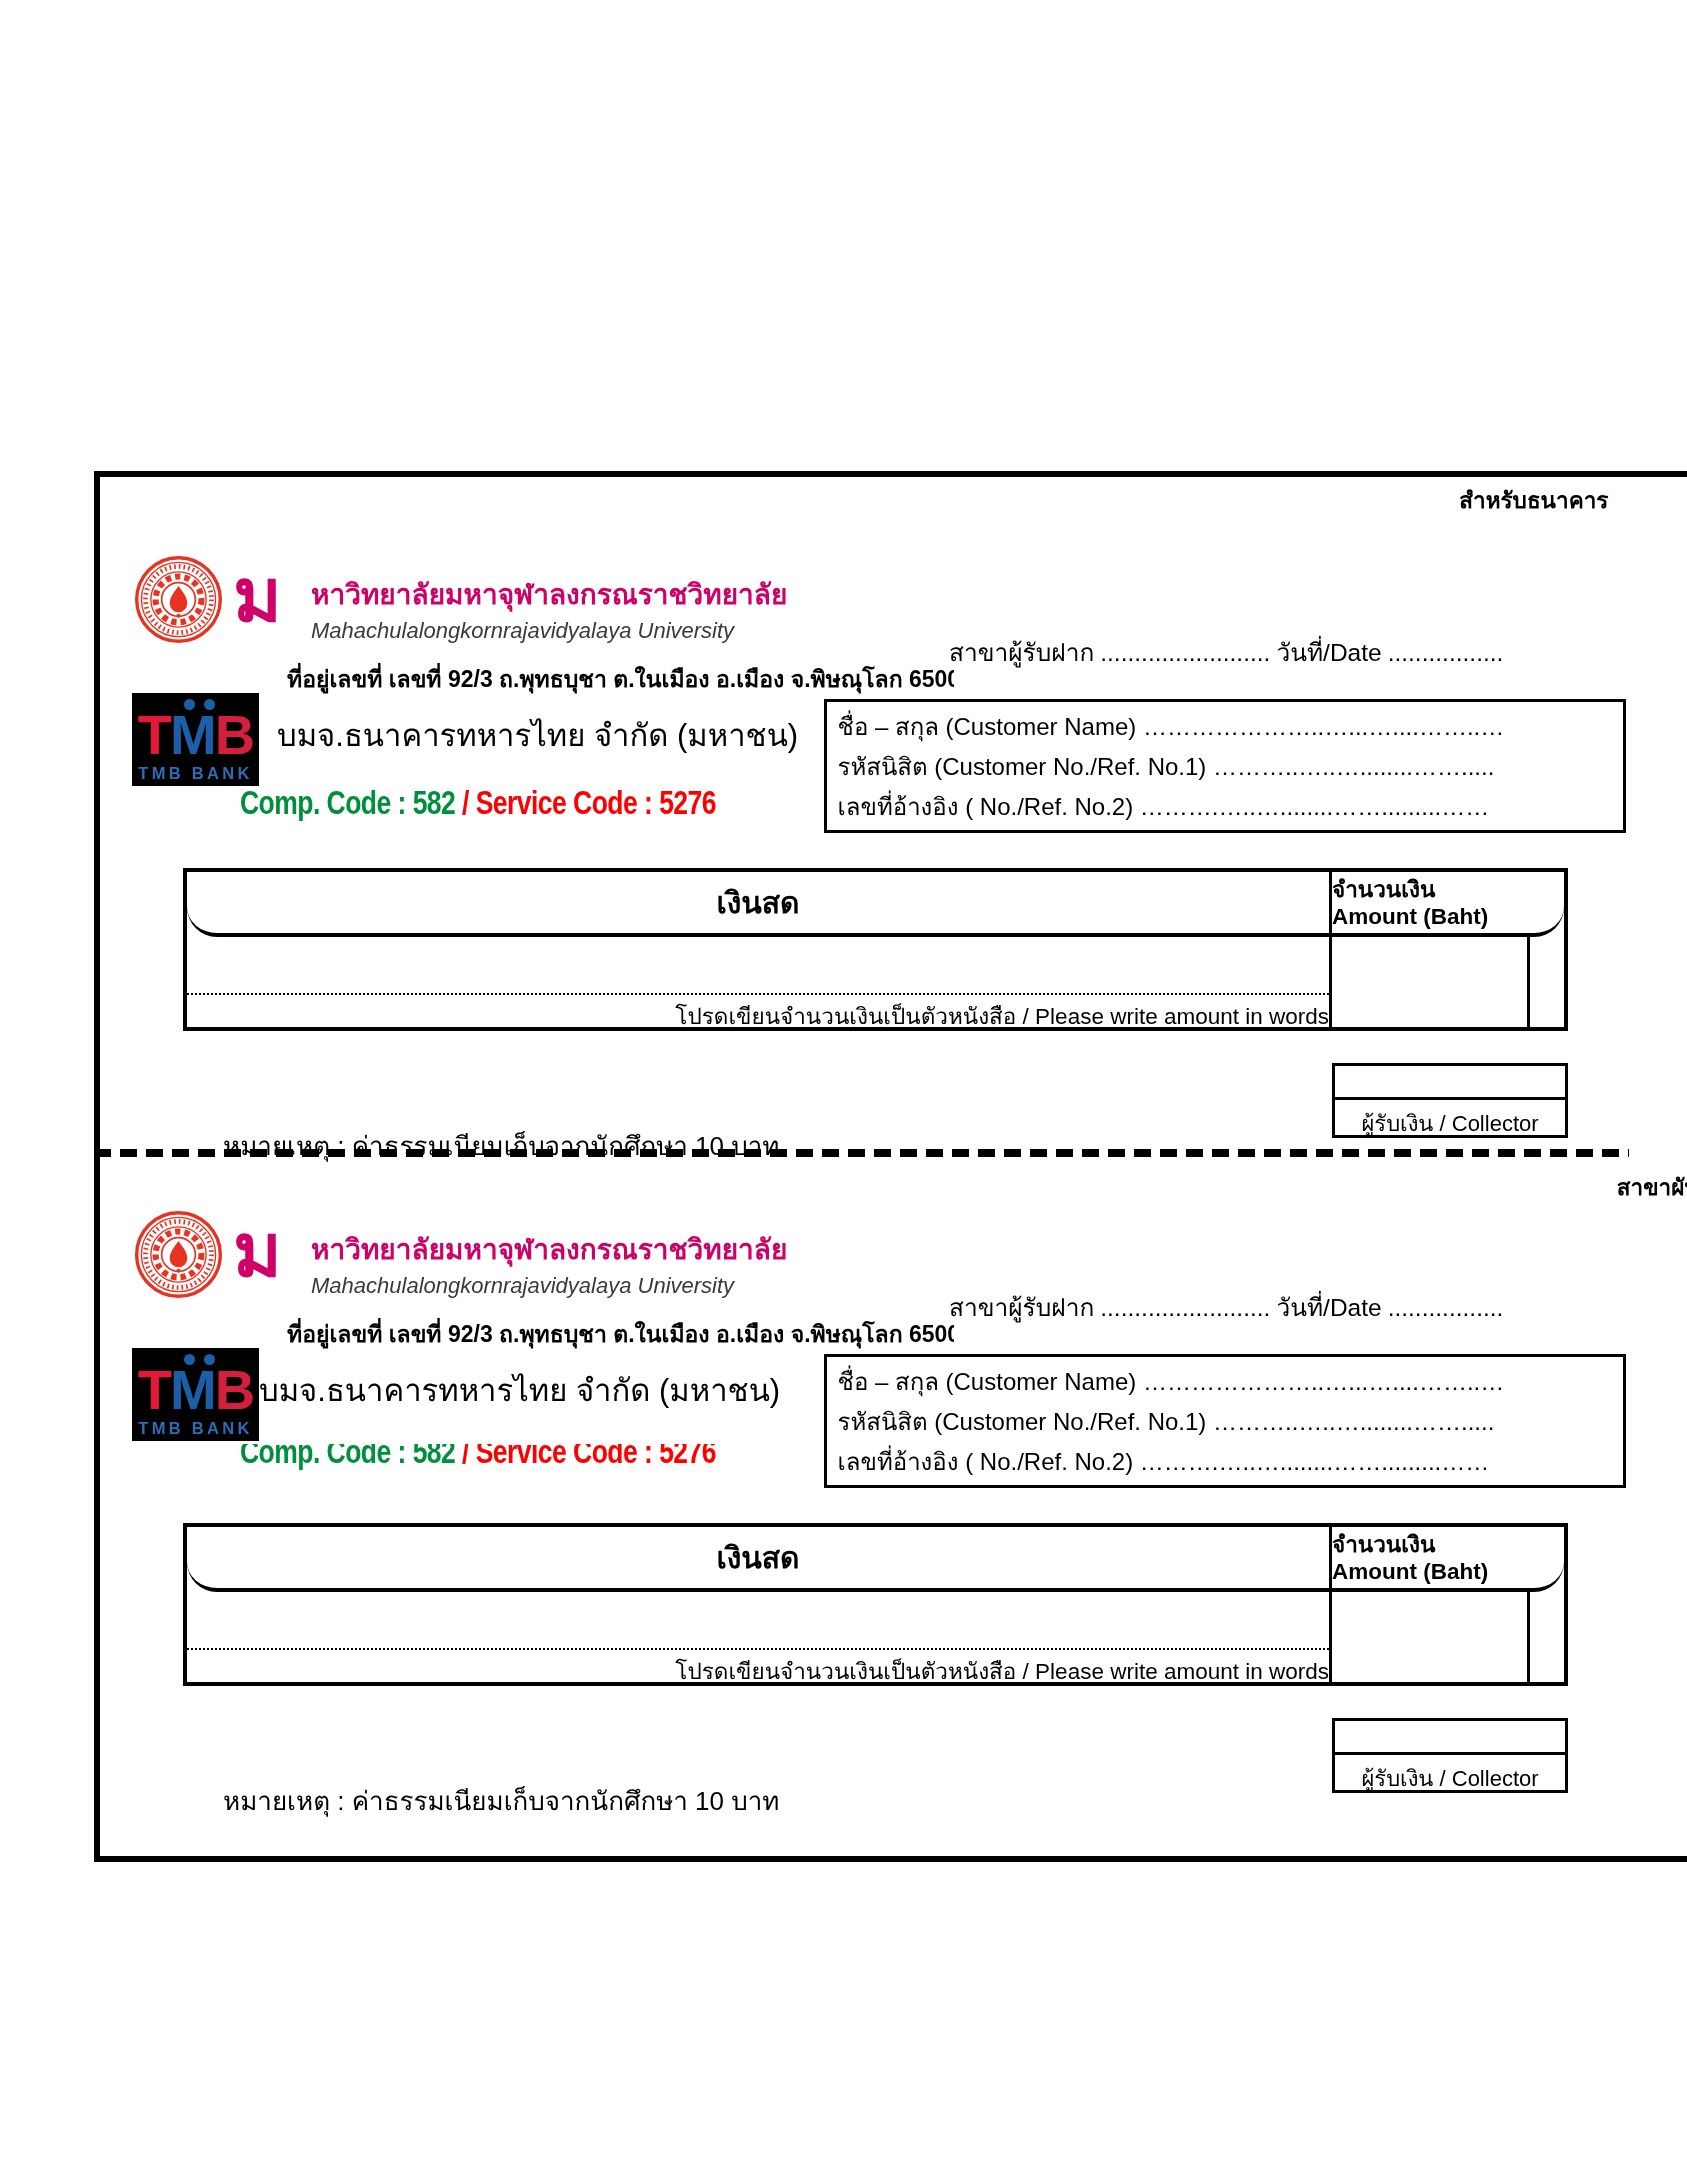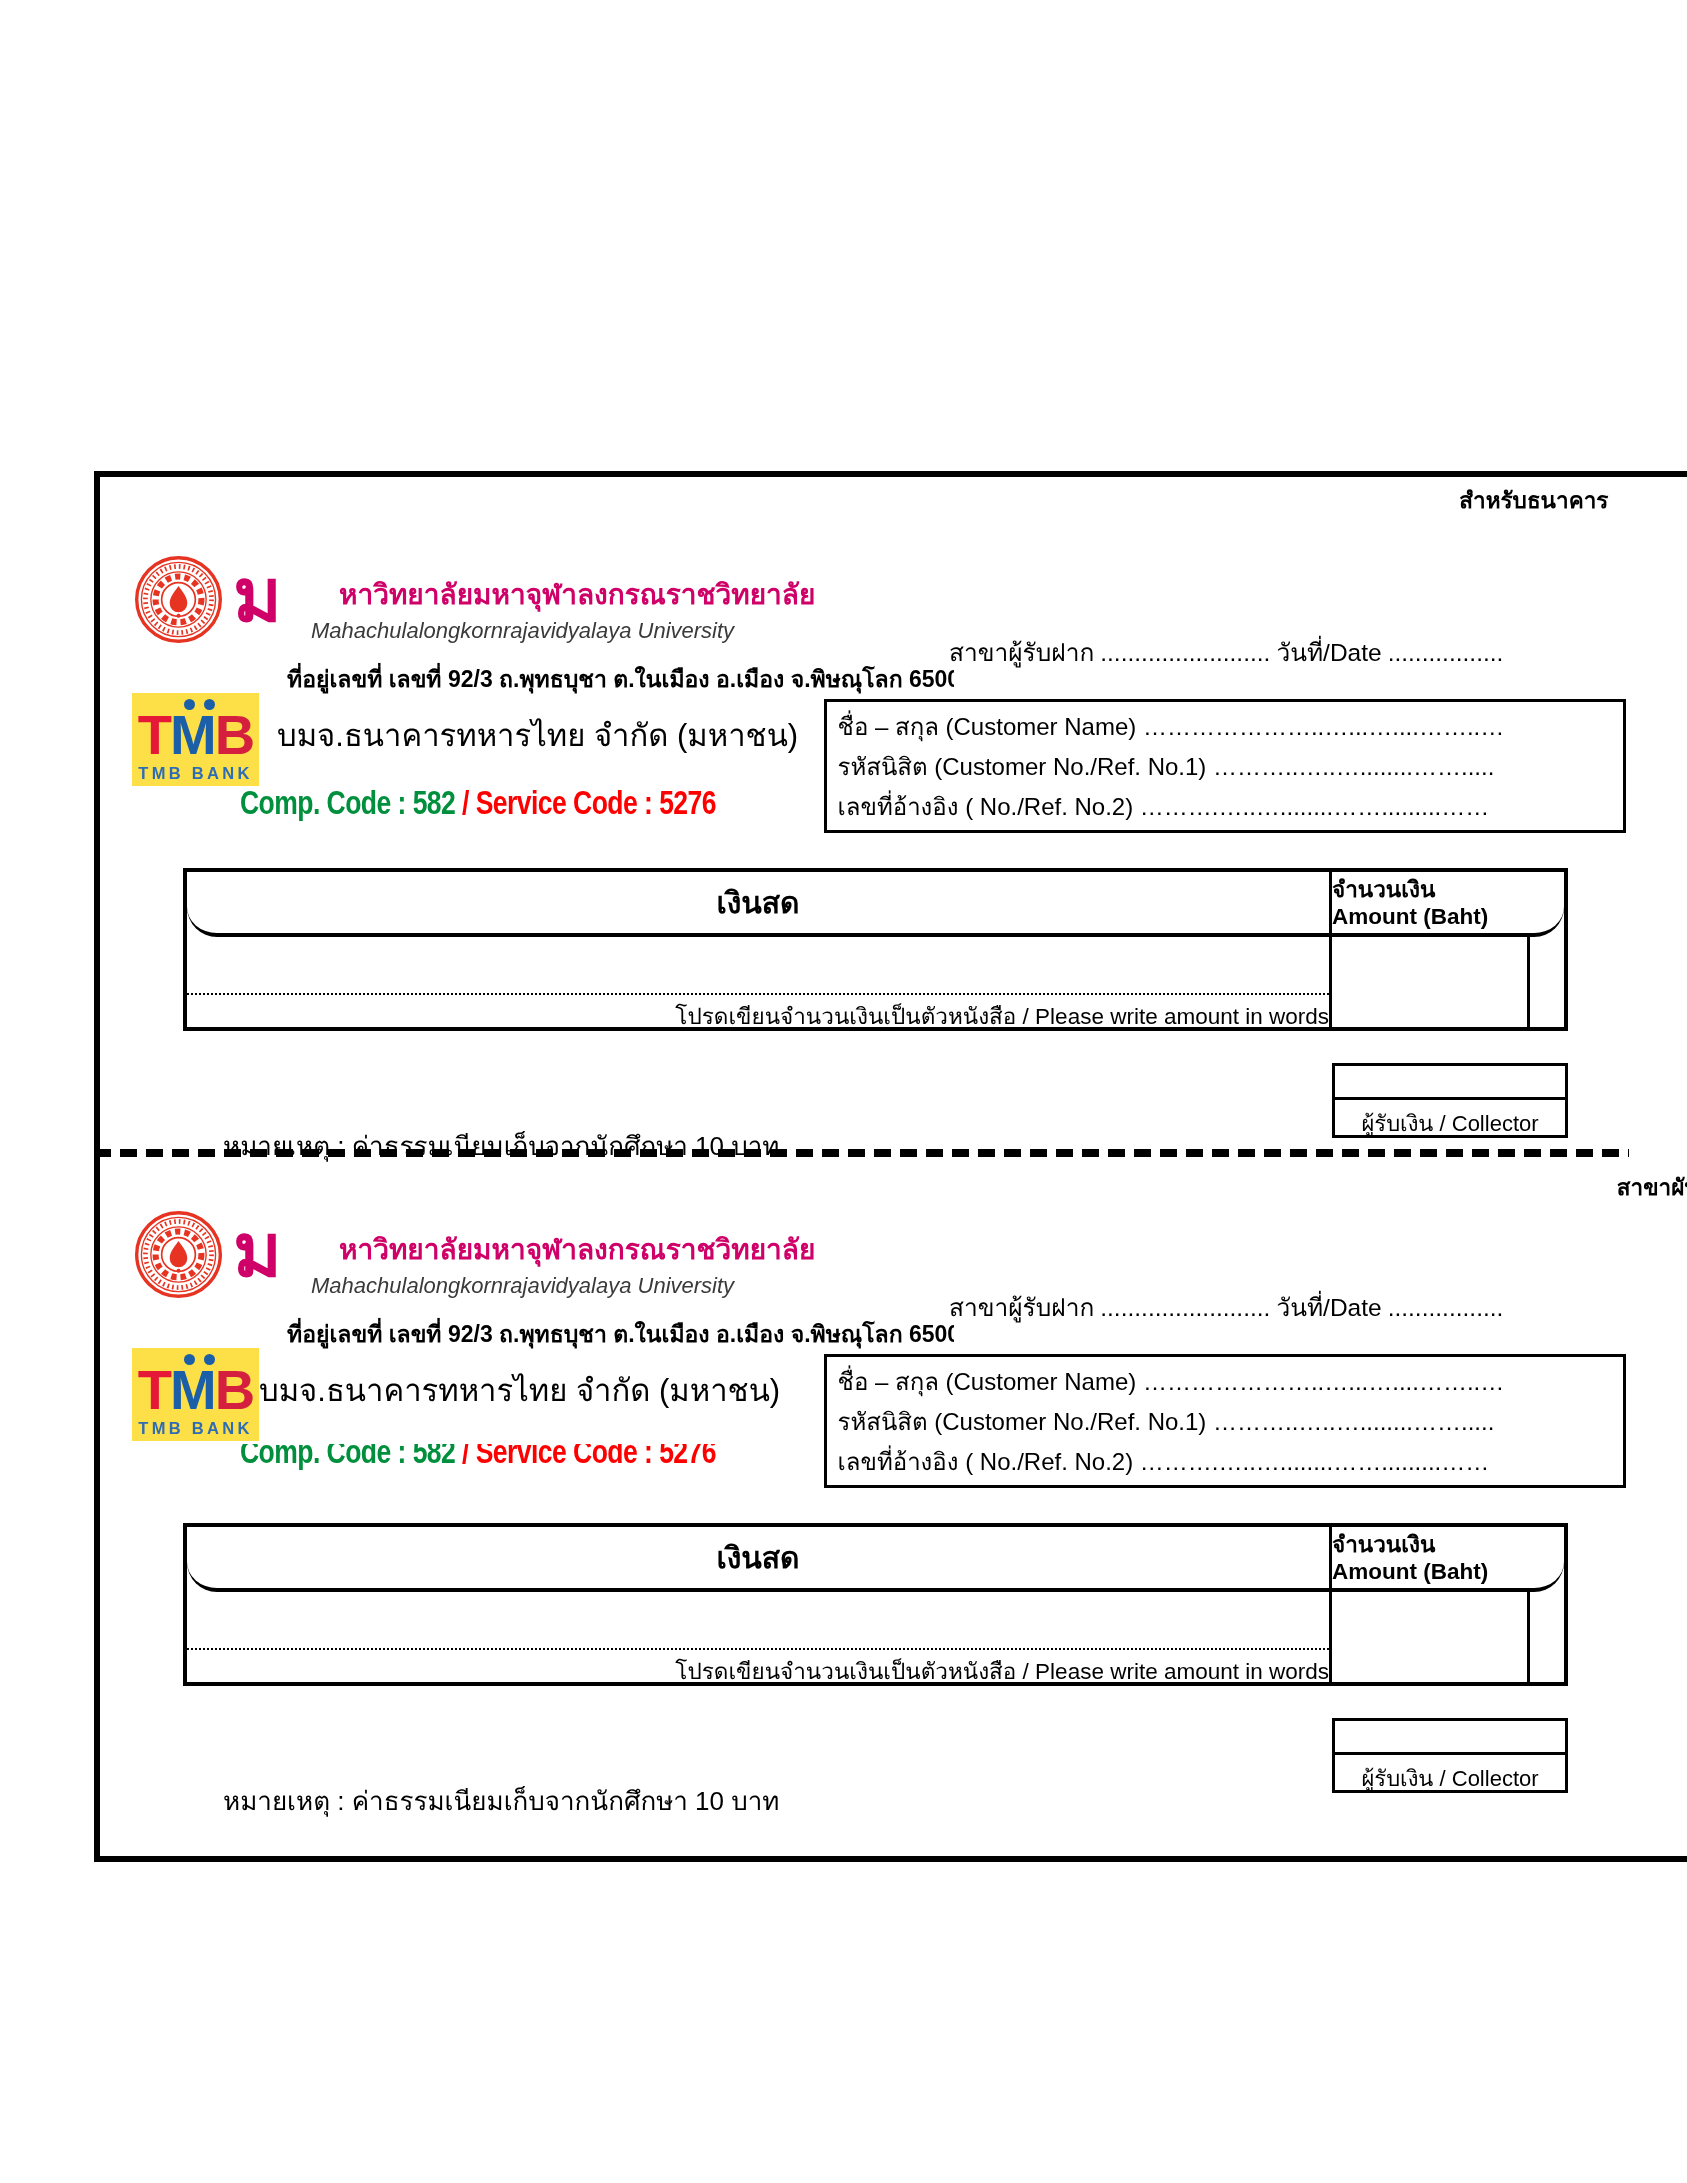--- a/index.html
+++ b/index.html
@@ -14,32 +14,32 @@
 
   .corner-label{position:absolute;top:5.3px;right:14.6px;font-size:22.5px;font-weight:bold;}
   .student-label{position:absolute;top:692px;right:14.6px;font-size:22.5px;font-weight:bold;}
 
   
   .univ-row{position:absolute;left:34px;top:78px;height:109px;width:761px;}
   .emblem{position:absolute;left:0;top:0;width:89px;height:89px;}
   .univ-initial{position:absolute;left:99px;top:4px;font-size:74px;line-height:74px;
                 font-weight:bold;color:#cf0068;}
   .univ-names{position:absolute;left:177px;top:17px;white-space:nowrap;}
-  .univ-thai{font-size:28px;font-weight:bold;color:#cf0068;margin-left:28px;}
+  .univ-thai{font-size:28px;font-weight:bold;color:#cf0068;}
   .univ-eng{font-size:22px;font-style:italic;color:#3a3a3a;margin-top:2px;}
 
   .branch-line{position:absolute;left:849px;top:156px;font-size:24.5px;white-space:nowrap;}
   .branch-line span{margin-right:6px;}
 
   .address-line{position:absolute;left:187px;top:184px;width:667px;font-size:23px;
                 font-weight:bold;white-space:nowrap;overflow:hidden;}
 
   
   .tmb-logo{position:absolute;left:32px;top:216px;width:127px;height:93px;
-            background:#fde047;text-align:center;}
+            background:#000000;text-align:center;}
   .tmb-letters{position:relative;display:inline-block;margin-top:16px;
                font-size:56px;line-height:52px;font-weight:bold;letter-spacing:-2px;}
   .tmb-letters .t{color:#e51937;}
   .tmb-letters .m{color:#1b5fa8;}
   .tmb-letters .b{color:#d51f3f;}
   .dot{position:absolute;top:-10px;width:11.2px;height:11.2px;border-radius:50%;background:#1b5fa8;}
   .d1{left:46px;} .d2{left:66px;}
   .tmb-caption{font-size:16.5px;font-weight:bold;color:#2e6cb5;letter-spacing:3.3px;margin-top:2.6px;}
 
   .company-name{position:absolute;left:177px;top:233px;font-size:31px;font-weight:normal;

